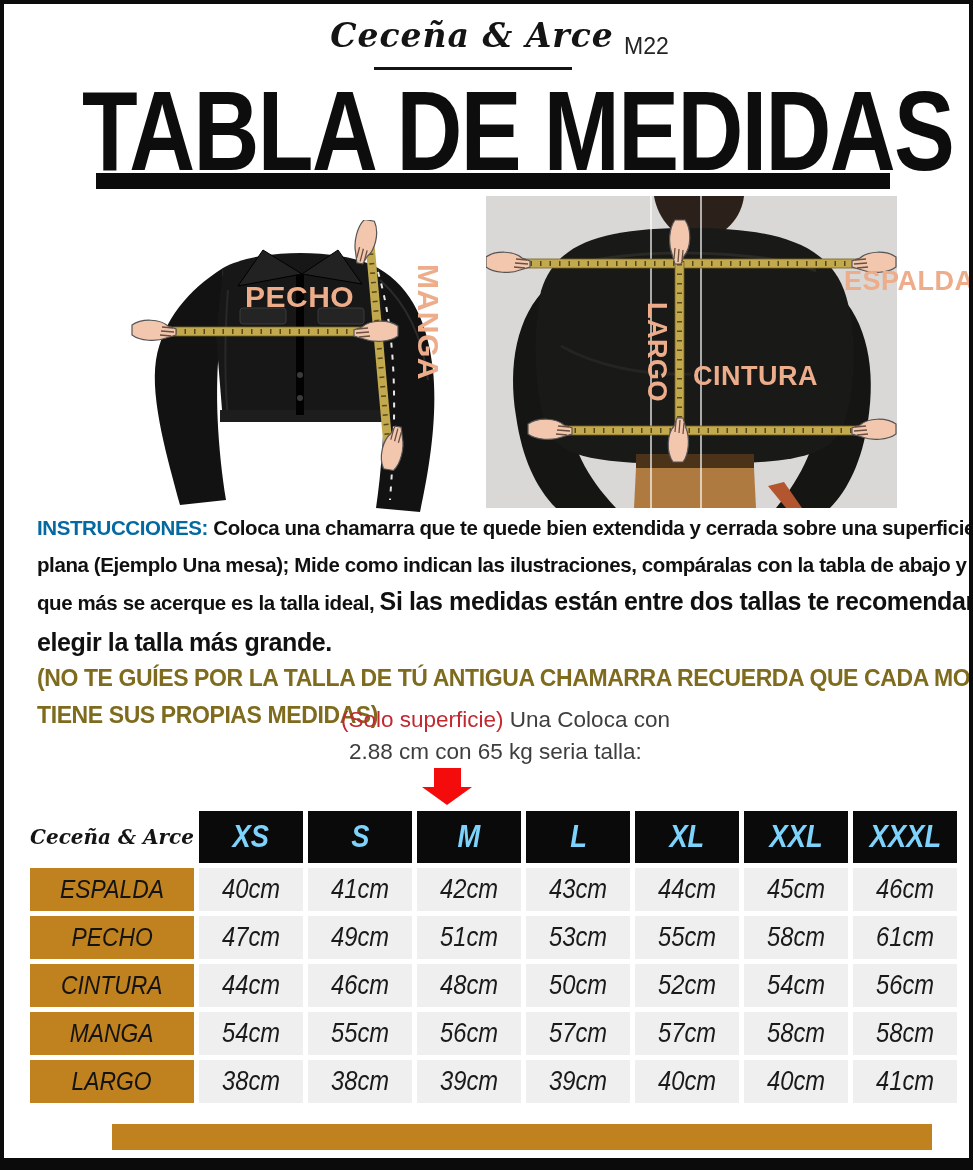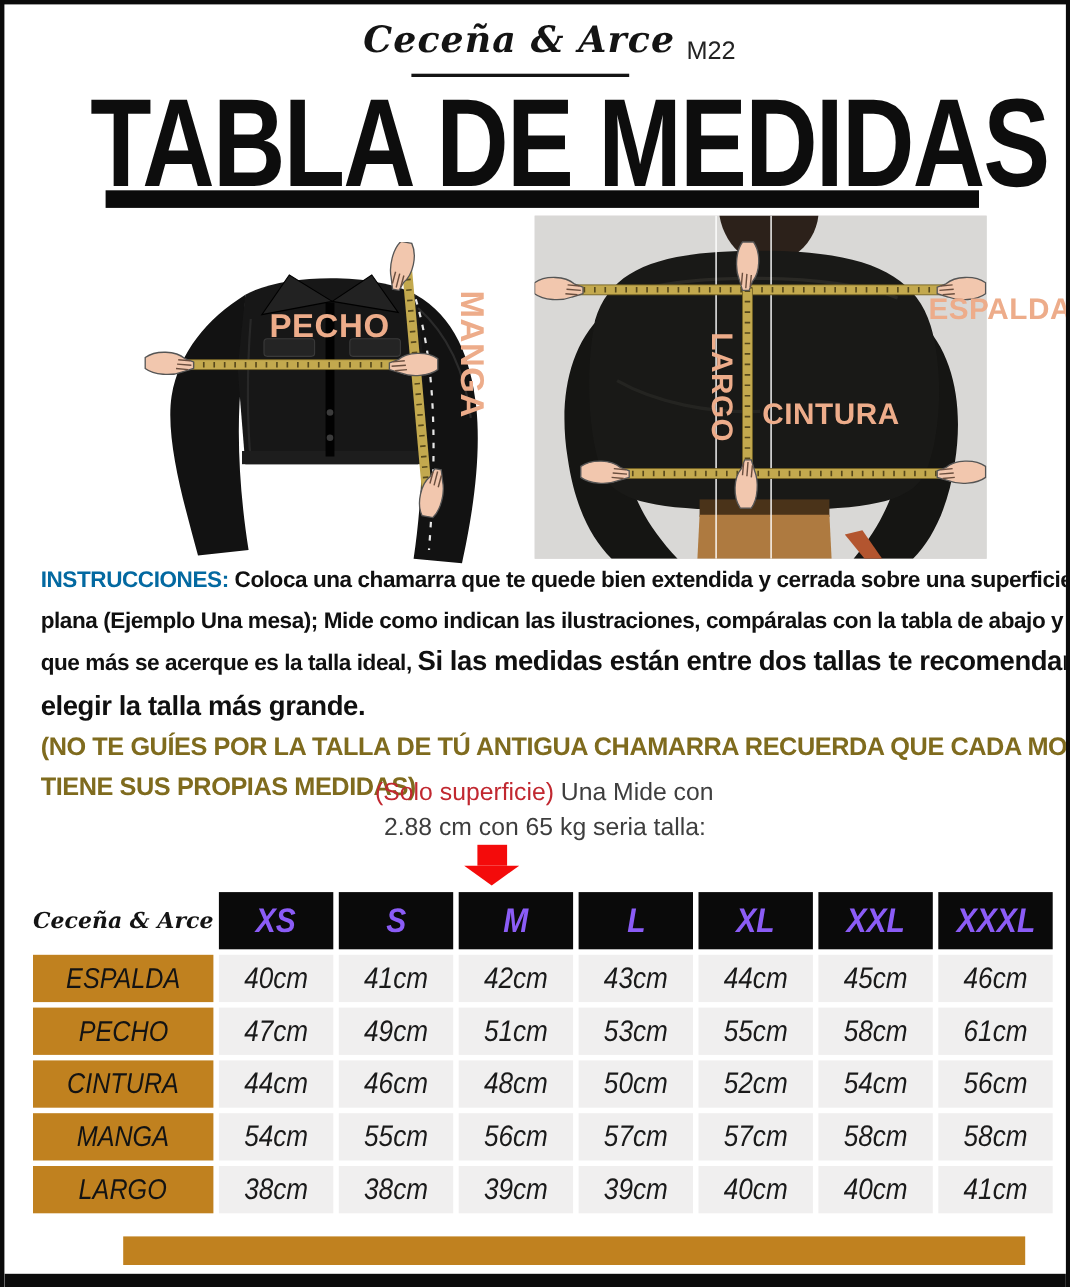--- a/index.html
+++ b/index.html
@@ -56,21 +56,21 @@
 
   .arrow-stem { position:absolute; left:430px; top:764px; width:27px; height:19px; background:#F40B0B; }
   .arrow-head { position:absolute; left:418px; top:783px; width:0; height:0;
     border-left:25px solid transparent; border-right:25px solid transparent; border-top:18px solid #F40B0B; }
 
   
   .size-table { position:absolute; left:21px; top:802px; border-collapse:separate; border-spacing:5px; }
   .size-table th, .size-table td { padding:0; text-align:center; vertical-align:middle; }
   .corner-cell { width:146px; background:#ffffff; font-family:"DejaVu Serif", serif;
     font-style:italic; font-weight:700; font-size:20px; color:#141414; white-space:nowrap; }
-  .size-head { width:104px; height:52px; background:#0A0A0A; color:#8b5cf6;
+  .size-head { width:104px; height:52px; background:#0A0A0A; color:#7dd3fc;
     font-style:italic; font-weight:700; font-size:31px; }
   .row-label { background:#C0811F; font-style:italic; font-size:26px; height:43px; color:#131313; }
   .value-cell { background:#F0EFEF; font-style:italic; font-size:27px; color:#1a1a1a; }
   .cond { display:inline-block; transform:scaleX(0.88); }
 
   
   .footer-accent-bar { position:absolute; left:108px; top:1120px; width:820px; height:26px; background:#C0811F; }
   .footer-black-bar { position:absolute; left:0; right:0; bottom:0; height:12px; background:#0B0B0B; }
 </style>
 </head>
@@ -189,21 +189,21 @@
 
   <div class="instructions">
     <div class="line t-md"><span class="red-heading">INSTRUCCIONES:</span><span> Coloca una chamarra que te quede bien extendida y cerrada sobre una superficie</span></div>
     <div class="line t-md">plana (Ejemplo Una mesa); Mide como indican las ilustraciones, compáralas con la tabla de abajo y a la</div>
     <div class="line"><span class="t-md">que más se acerque es la talla ideal, </span><span class="t-lg">Si las medidas están entre dos tallas te recomendamos</span></div>
     <div class="line t-lg">elegir la talla más grande.</div>
     <div class="line t-note">(NO TE GUÍES POR LA TALLA DE TÚ ANTIGUA CHAMARRA RECUERDA QUE CADA MODELO</div>
     <div class="line t-note">TIENE SUS PROPIAS MEDIDAS)</div>
   </div>
 
-  <div class="reference-line1"><span class="ref-red">(Solo superficie)</span><span> Una Mide con</span></div>
+  <div class="reference-line1"><span class="ref-red">(Solo superficie)</span><span> Una Coloca con</span></div>
   <div class="reference-line2">2.88 cm con 65 kg seria talla:</div>
   <div class="arrow-stem"></div>
   <div class="arrow-head"></div>
 
   <table class="size-table">
     <tbody>
         <tr>
       <th class="corner-cell">Ceceña &amp; Arce</th>
       <th class="size-head"><span class="cond">XS</span></th>
       <th class="size-head"><span class="cond">S</span></th>

